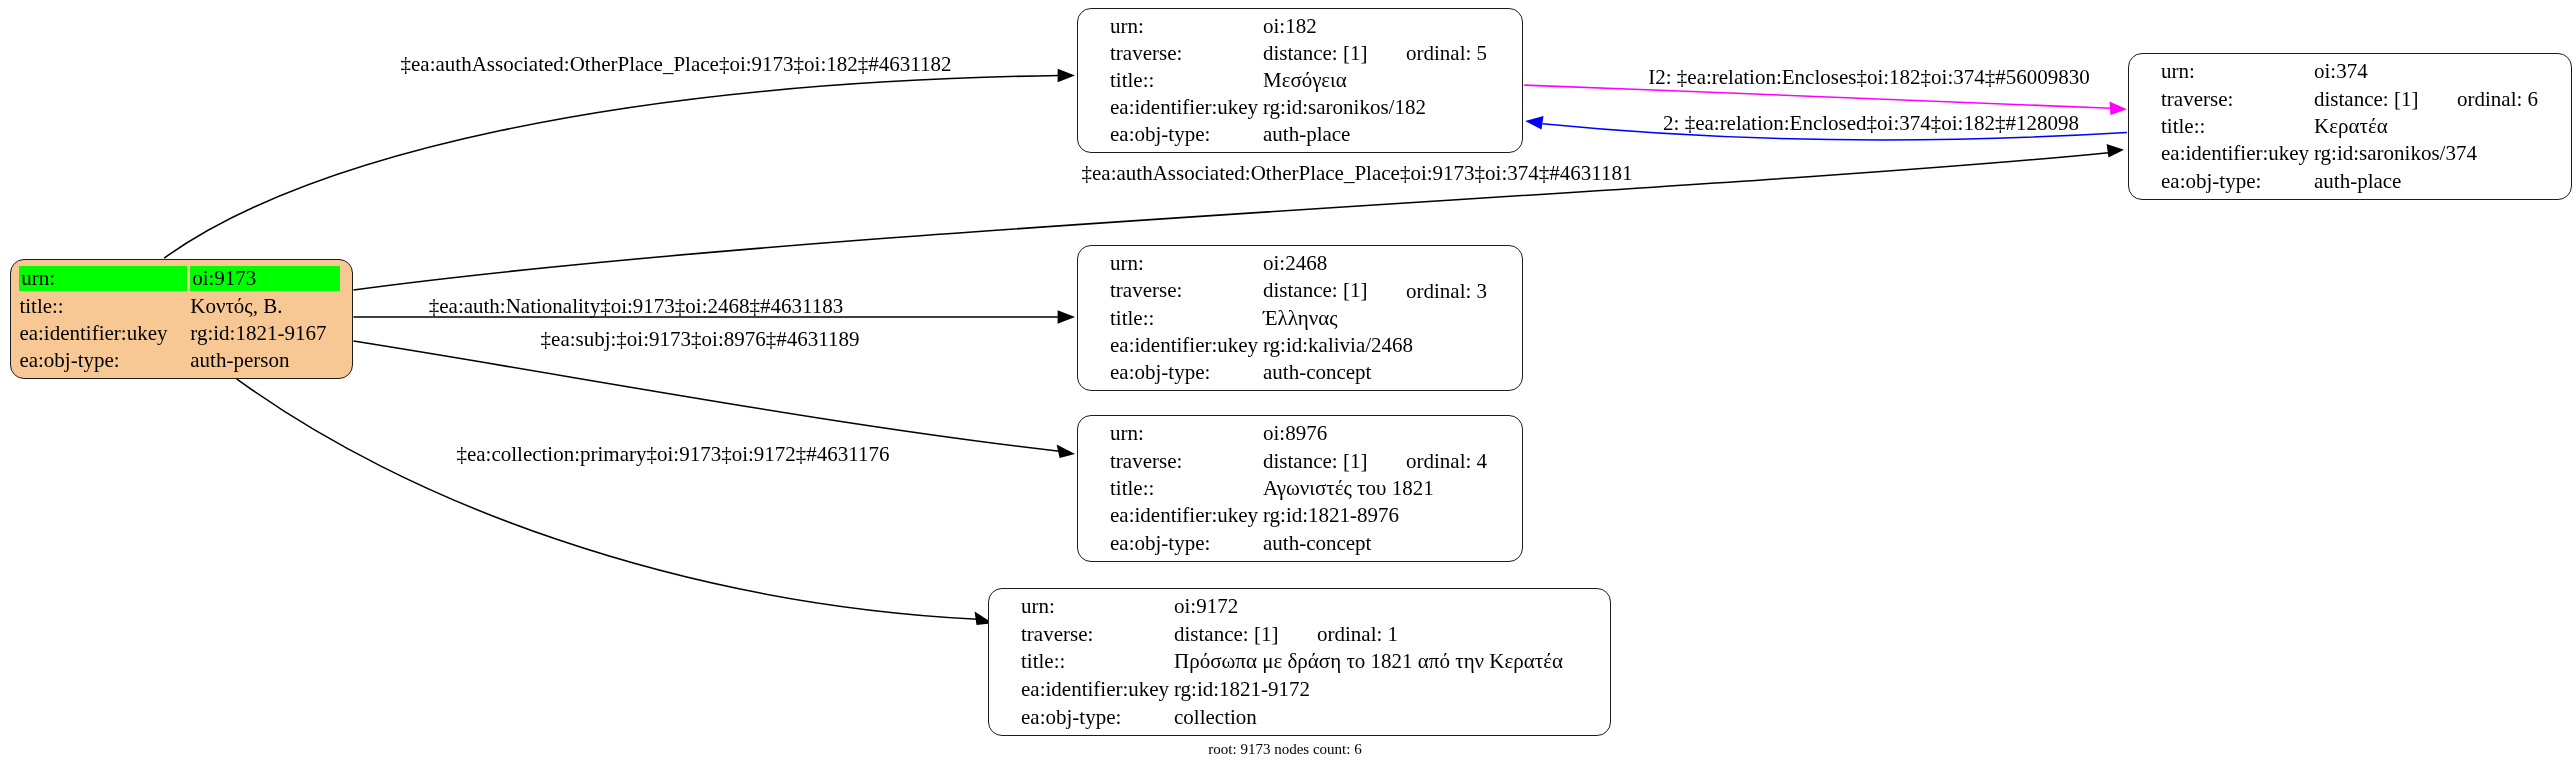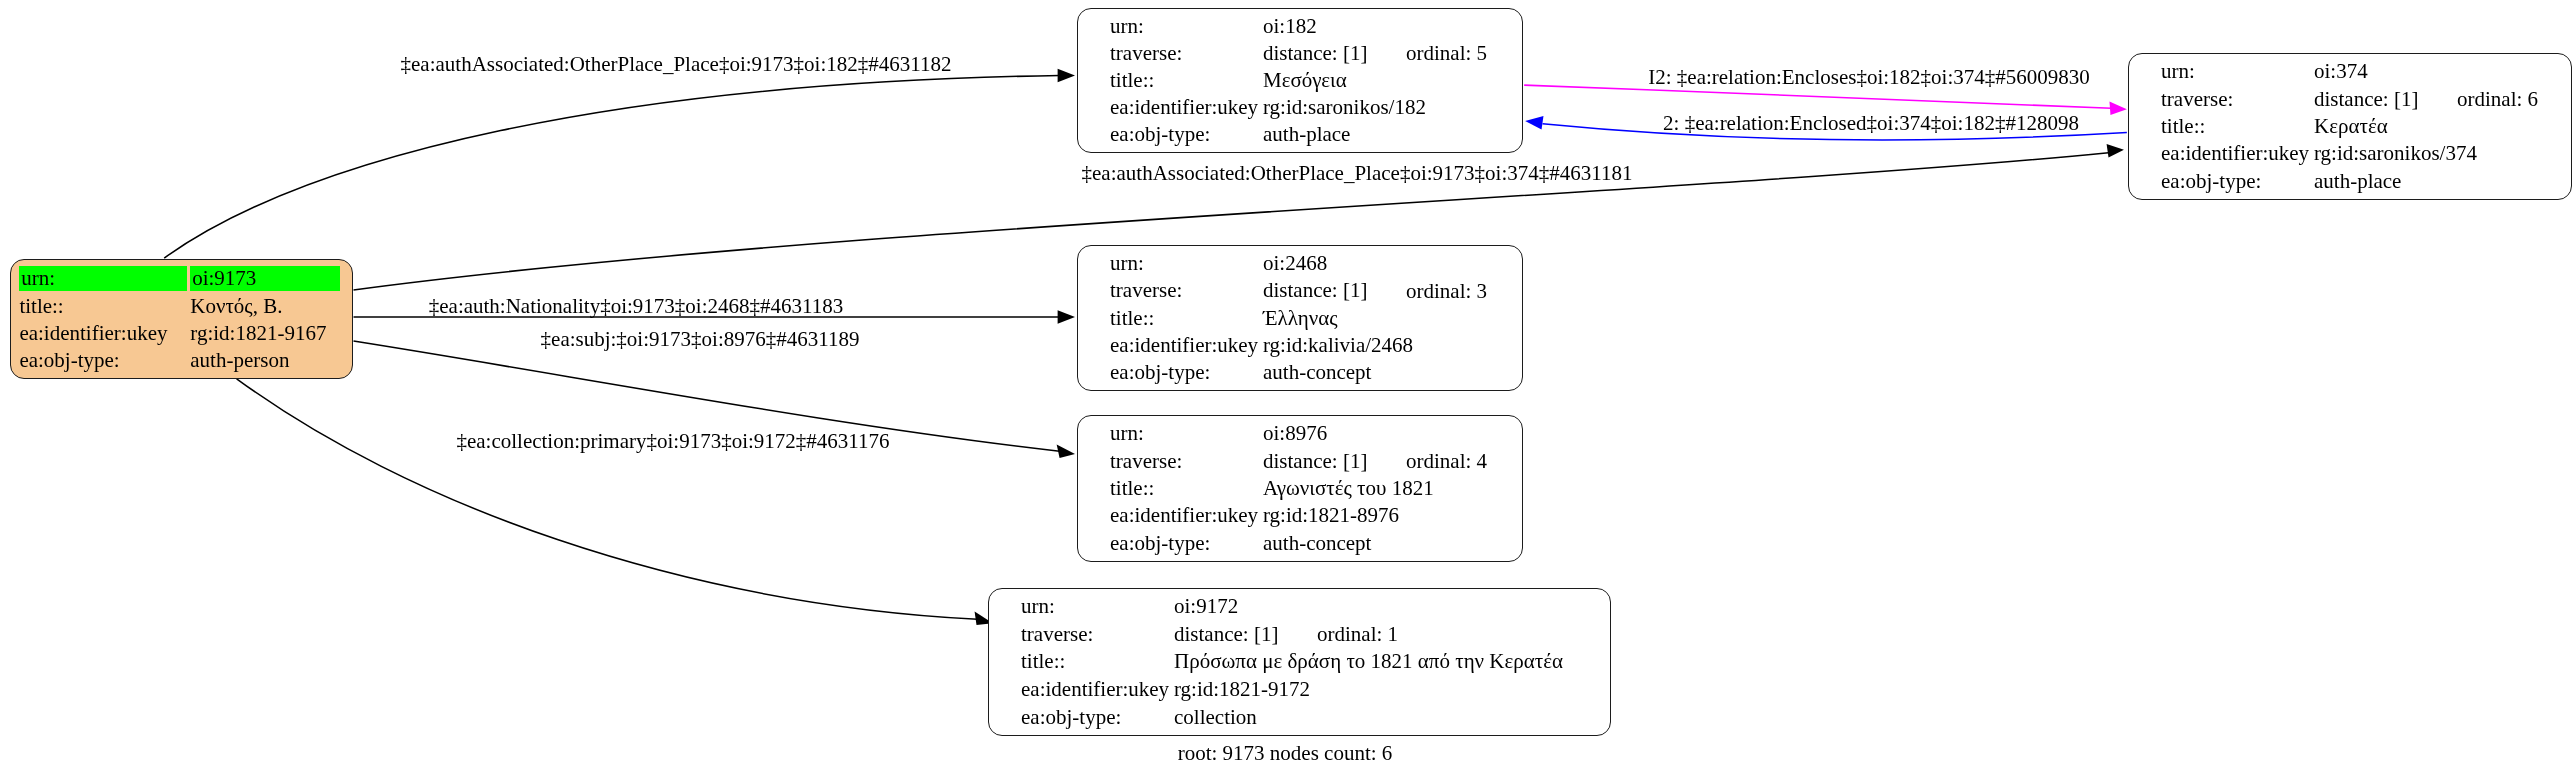--- a/index.html
+++ b/index.html
@@ -20,21 +20,21 @@
   .gnode.person{background:#f7c893;}
   .gnode.person .row{grid-template-columns:168px 1fr;padding:0 11.6px 0 8.7px;column-gap:2.9px;}
   .gnode.person .row .hl{
     background:#00ff00;align-self:stretch;display:flex;align-items:center;
     margin:1.9px 0;padding-left:1.9px;
   }
   .elabel{
     position:absolute;transform:translateX(-50%);white-space:nowrap;
     font-size:21px;line-height:27px;
   }
-  .graph-label{position:absolute;transform:translateX(-50%);white-space:nowrap;font-size:21px;font-family:Liberation Serif, serif;}
+  .graph-label{position:absolute;transform:translateX(-50%);white-space:nowrap;font-size:15px;font-family:Liberation Serif, serif;}
 </style>
 </head>
 <body>
 
 <svg id="edge-layer" viewBox="0 0 2667 800">
 
   <path d="M 170 267 C 320 160, 640 85, 1097 78" fill="none" stroke="#000000" stroke-width="1.6"></path>
   <polygon points="1113,78 1095,71 1095,85" fill="#000000"></polygon>
 
   <path d="M 366 300 C 850 235, 1750 200, 2183 158" fill="none" stroke="#000000" stroke-width="1.6"></path>
@@ -53,21 +53,21 @@
   <polygon points="2202,113 2184,105 2185,119" fill="#ff00ff"></polygon>
 
   <path d="M 2202 137 C 2000 149, 1790 147, 1597 128" fill="none" stroke="#0000ff" stroke-width="1.6"></path>
   <polygon points="1579,125 1598,120 1596,134" fill="#0000ff"></polygon>
 </svg>
 
 <div class="elabel" style="left:676px;top:51px;">‡ea:authAssociated:OtherPlace_Place‡oi:9173‡oi:182‡#4631182</div>
 <div class="elabel" style="left:1357px;top:160px;">‡ea:authAssociated:OtherPlace_Place‡oi:9173‡oi:374‡#4631181</div>
 <div class="elabel" style="left:636px;top:293px;">‡ea:auth:Nationality‡oi:9173‡oi:2468‡#4631183</div>
 <div class="elabel" style="left:676px;top:326px;margin-left:24px;">‡ea:subj:‡oi:9173‡oi:8976‡#4631189</div>
-<div class="elabel" style="left:673px;top:428px;text-align:center;">‡ea:collection:primary‡oi:9173‡oi:9172‡#4631176</div>
+<div class="elabel" style="left:673px;top:441px;text-align:center;">‡ea:collection:primary‡oi:9173‡oi:9172‡#4631176</div>
 <div class="elabel" style="left:1869px;top:64px;">I2: ‡ea:relation:Encloses‡oi:182‡oi:374‡#56009830</div>
 <div class="elabel" style="left:1871px;top:110px;">2: ‡ea:relation:Enclosed‡oi:374‡oi:182‡#128098</div>
 
 <div class="gnode person" style="left:9.7px;top:259px;width:343px;height:120px;">
   <div class="row">
     <span class="hl">urn:</span>
     <span class="hl">oi:9173</span>
   </div>
   <div class="row">
     <span>title::</span>

